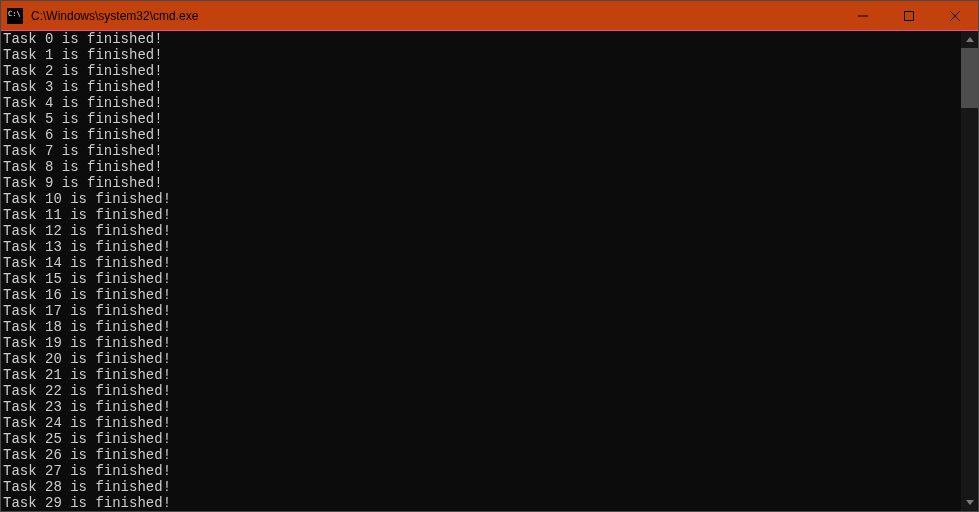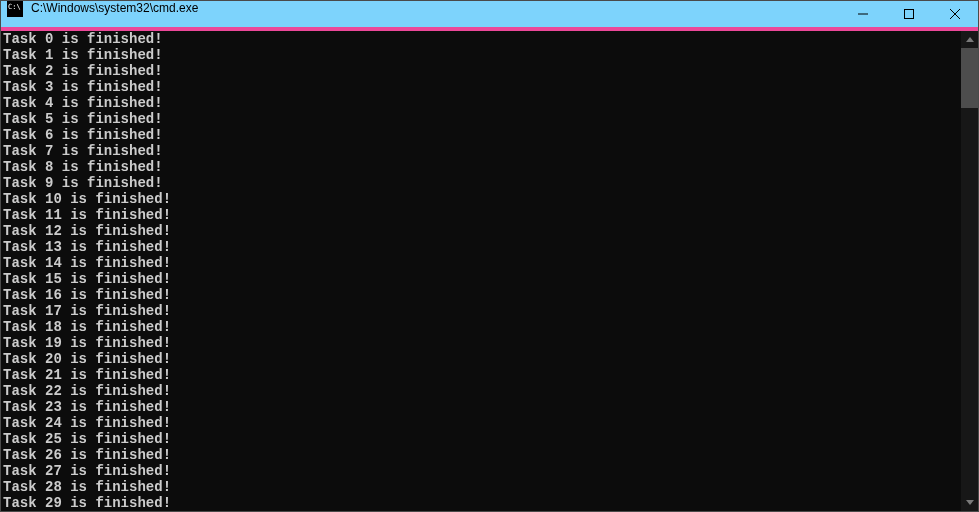--- a/index.html
+++ b/index.html
@@ -2,22 +2,22 @@
 <html><head>
 <meta charset="utf-8">
 <style>
   * { box-sizing: border-box; margin: 0; padding: 0; }
   html, body { width: 979px; height: 512px; font-family: "Segoe UI", Tahoma, sans-serif; overflow: hidden; }
   .window {
     width: 979px; height: 512px; background: #fff; border: 1px solid #4a4a4a;
     display: flex; flex-direction: column;
   }
   .titlebar {
-    height: 30px; background: #7dd3fc; display: flex; 
-    border-bottom: 4px solid #ec4899; flex-shrink: 0;
+    height: 30px; background: #c2410c; display: flex; align-items: center;
+    border-bottom: 1px solid #ec4899; flex-shrink: 0;
   }
   .titlebar .icon {
     width: 16px; height: 16px; margin: 0 6px; background: #000; position: relative;
     display: flex; align-items: center; justify-content: center;
   }
   .titlebar .icon::after {
     content: "C:\\"; color: #fff; font-size: 7px; font-family: Consolas, monospace;
     line-height: 1; position: absolute; left: 1px; top: 3px;
   }
   .titlebar .title {
@@ -33,21 +33,21 @@
   .titlebar .controls .btn.close svg { width: 10px; height: 10px; }
 
   .terminal-wrap {
     flex: 1; display: flex; background: #0c0c0c; min-height: 0;
   }
   .terminal {
     flex: 1; background: #0c0c0c; color: #cccccc; font-family: Consolas, "Courier New", monospace;
     font-size: 14px; line-height: 16px; padding: 0 2px; overflow: hidden;
     white-space: pre;
   }
-  .terminal .line { display: block; font-weight: bold; }
+  .terminal .line { display: block; }
 
   .scrollbar {
     width: 17px; background: #171717; position: relative; flex-shrink: 0;
     display: flex; flex-direction: column;
   }
   .scrollbar .arrow {
     width: 17px; height: 17px; display: flex; align-items: center; justify-content: center;
     color: #7a7a7a; font-size: 9px;
   }
   .scrollbar .track { flex: 1; position: relative; }

